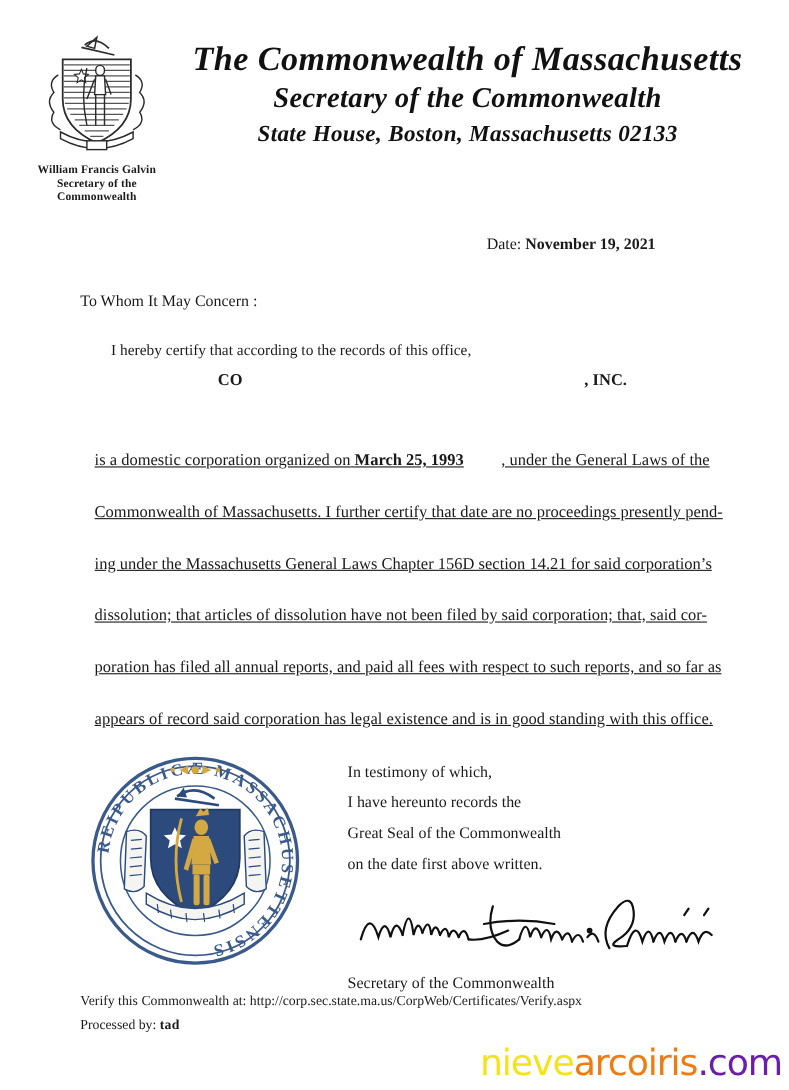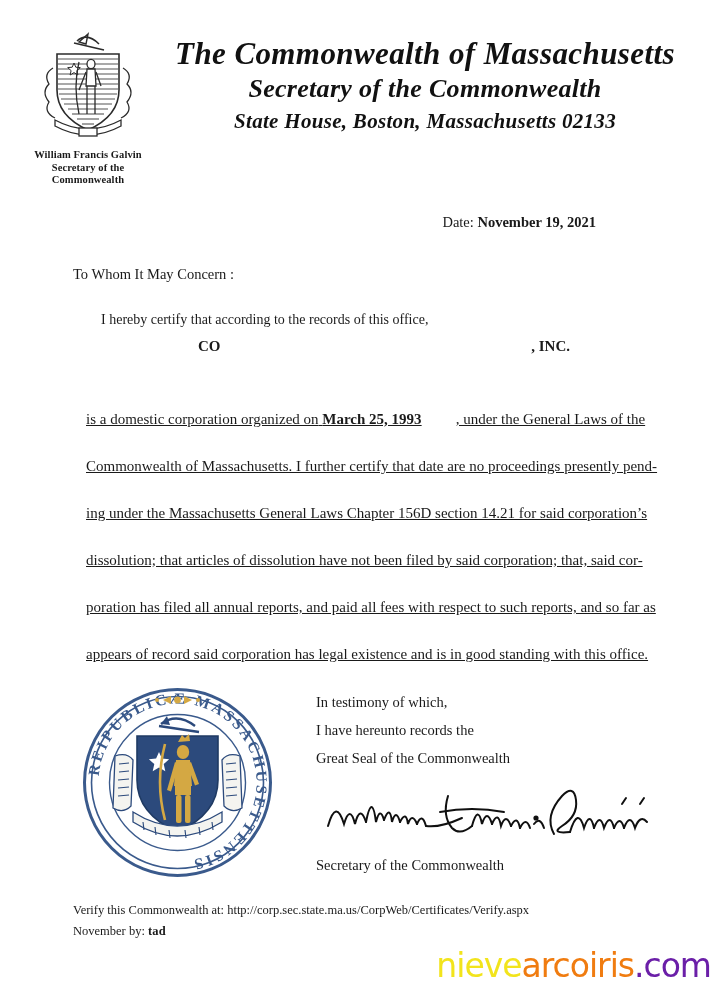--- a/index.html
+++ b/index.html
@@ -324,20 +324,21 @@
       <line x1="124" y1="147" x2="125" y2="155"></line>
       <line x1="137" y1="142" x2="138" y2="150"></line>
     </g>
   </svg>
 </div>
 
 <div class="testimony">
   <div>In testimony of which,</div>
   <div>I have hereunto records the</div>
   <div>Great Seal of the Commonwealth</div>
+  <div>on the date first above written.</div>
 
   <svg class="signature-img" width="335" height="58" viewBox="0 0 335 58">
     <g fill="none" stroke="#101010" stroke-width="2" stroke-linecap="round">
       <path d="M6 44 Q14 16 22 42 Q28 22 33 42 Q38 22 44 40"></path>
       <path d="M44 40 Q50 10 54 40 Q58 24 62 38"></path>
       <path d="M62 38 Q68 22 70 40 Q74 26 78 40"></path>
       <path d="M78 40 Q84 28 86 42 Q90 30 95 42"></path>
       <path d="M95 42 Q100 30 104 44"></path>
       <path d="M104 44 Q118 46 140 36"></path>
       <path d="M126 14 Q120 34 130 46 Q138 54 150 44"></path>
@@ -360,20 +361,20 @@
 
   <div class="sig-caption">Secretary of the Commonwealth</div>
 </div>
 
 <div class="footer">
   <div>
     <span>Verify this Commonwealth at:</span>
     <span>http://corp.sec.state.ma.us/CorpWeb/Certificates/Verify.aspx</span>
   </div>
   <div>
-    <span>November by:</span>
+    <span>Processed by:</span>
     <span class="mono-num">tad</span>
   </div>
 </div>
 
 <div class="watermark">
   <span class="wm-a">nieve</span><span class="wm-b">arcoiris</span><span class="wm-c">.com</span>
 </div>
 
 </body></html>

